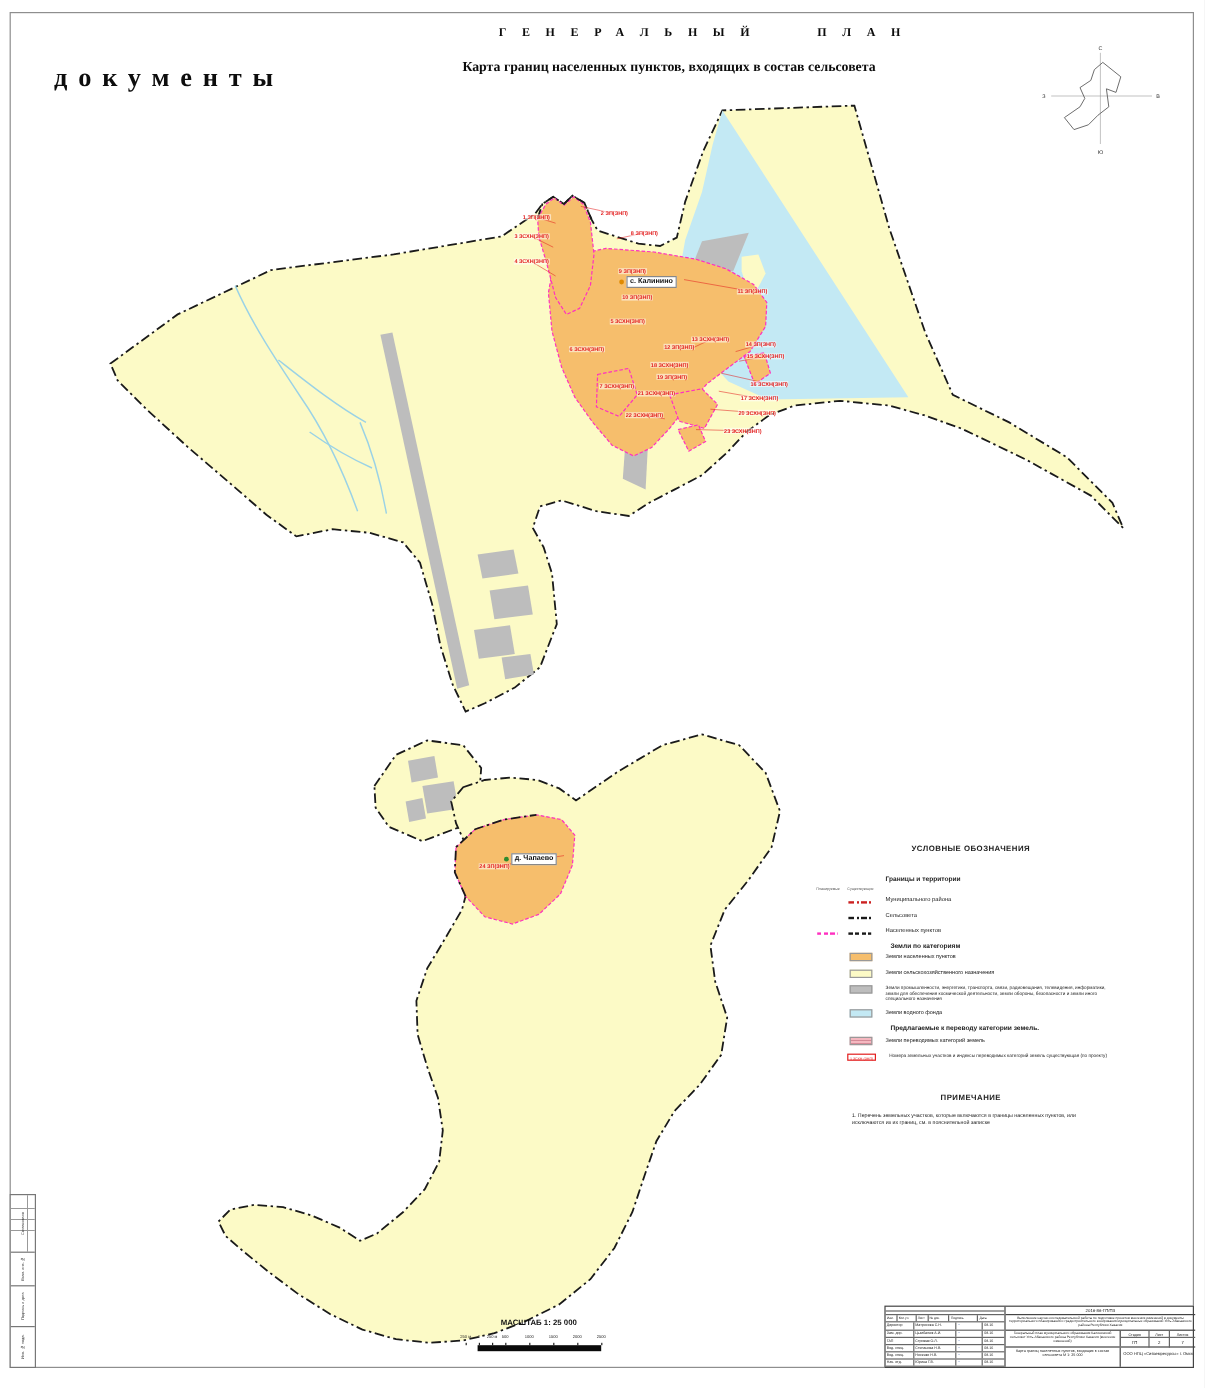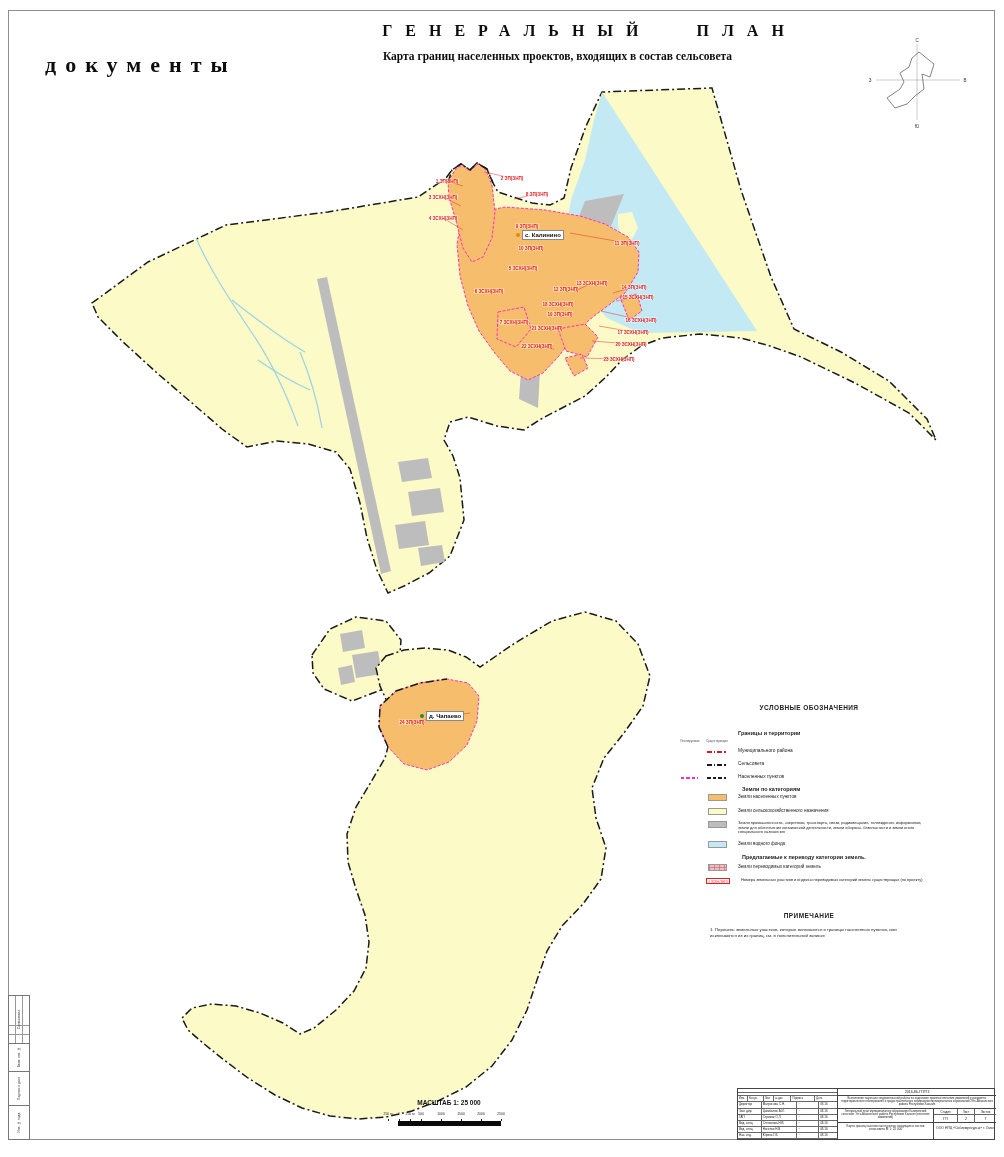--- a/index.html
+++ b/index.html
@@ -2,21 +2,21 @@
 <html style="--agricultural: #FCFAC6; --settlement: #F6BE6C; --industrial: #BDBDBD; --water: #C3E9F4; --transfer-pink: #F5B8C0; --settlement-boundary: #FF30C0; --municipal-boundary: #1a1a1a; --label-red: #E31E1E;"><head>
 <meta charset="utf-8">
 <style>
   html,body{margin:0;padding:0;background:#fff;font-family:"Liberation Sans",sans-serif;}
   #sheet{position:relative;width:1004px;height:1157px;background:#fff;overflow:hidden;outline:1px solid #c9c9c9;}
   .frame{position:absolute;left:8px;top:10px;width:987px;height:1130px;border:1px solid #8e8e8e;box-sizing:border-box;}
 
   
   #t1{position:absolute;left:44px;top:16px;font-family:"Liberation Serif",serif;font-weight:bold;font-size:27px;letter-spacing:7px;color:#0d0d0d;white-space:nowrap;}
   #t2{position:absolute;left:45px;top:52px;font-family:"Liberation Serif",serif;font-weight:bold;font-size:22px;letter-spacing:9px;color:#0d0d0d;white-space:nowrap;}
-  #t3{position:absolute;left:325px;top:22px;width:465px;text-align:center;font-family:"Liberation Serif",serif;font-weight:bold;font-size:16px;letter-spacing:13px;word-spacing:28px;color:#0d0d0d;white-space:nowrap;padding-left:32px;}
+  #t3{position:absolute;left:325px;top:22px;width:465px;text-align:center;font-family:"Liberation Serif",serif;font-weight:bold;font-size:10px;letter-spacing:13px;word-spacing:28px;color:#0d0d0d;white-space:nowrap;padding-left:32px;}
   #t4{position:absolute;left:325px;top:50px;width:465px;text-align:center;font-family:"Liberation Serif",serif;font-weight:bold;font-size:11.5px;color:#0d0d0d;}
 
   
   #map{position:absolute;left:0;top:0;width:1004px;height:1157px;}
   .landmass{fill:var(--agricultural,#FCFAC6);stroke:#1a1a1a;stroke-width:1.5;stroke-dasharray:8 3 2 3;}
   .bline{fill:none;stroke:#1a1a1a;stroke-width:1.5;stroke-dasharray:8 3 2 3;}
   .water{fill:var(--water,#C3E9F4);}
   .ind{fill:var(--industrial,#BDBDBD);}
   .set{fill:var(--settlement,#F6BE6C);stroke:var(--settlement-boundary,#FF30C0);stroke-width:1;stroke-dasharray:3 1.6;}
   .agrpatch{fill:var(--agricultural,#FCFAC6);}
@@ -106,21 +106,21 @@
      repeating-linear-gradient(90deg,transparent 0 6.5px,#999 6.5px 7px);}
 </style>
 </head>
 <body>
 
 <div id="sheet">
   <div class="frame"></div>
 
   <div id="t2">документы</div>
   <div id="t3">ГЕНЕРАЛЬНЫЙ ПЛАН</div>
-  <div id="t4">Карта границ населенных проектов, входящих в состав сельсовета</div>
+  <div id="t4">Карта границ населенных пунктов, входящих в состав сельсовета</div>
 
   <svg id="map" viewBox="0 0 1004 1157">
 
     <path class="landmass" d="M92,303 L148,262 226,225 328,212 418,197 446,178 452,170 461,164 470,170 477,163 487,169 493,183 498,192 513,197 532,203 550,205 564,198 571,168 586,126 602,92 712,88 741,190 771,277 794,329 841,352 889,381 927,419 936,440 909,413 855,383 801,357 770,346 741,338 700,334 662,338 641,346 622,360 606,377 585,396 562,408 541,419 524,430 497,426 468,417 450,422 444,440 453,456 460,478 464,520 450,556 429,573 404,586 388,593 377,570 367,538 360,503 350,469 336,452 308,444 277,441 247,447 222,429 192,403 157,373 122,341 98,317 Z"></path>
 
     <path class="creek" d="M196,238 C210,270 230,300 250,330 C268,356 285,390 298,426"></path>
     <path class="creek" d="M232,300 C255,318 280,338 305,352"></path>
     <path class="creek" d="M258,360 C275,372 292,382 310,390"></path>
     <path class="creek" d="M300,352 C312,380 318,405 322,428"></path>
 

